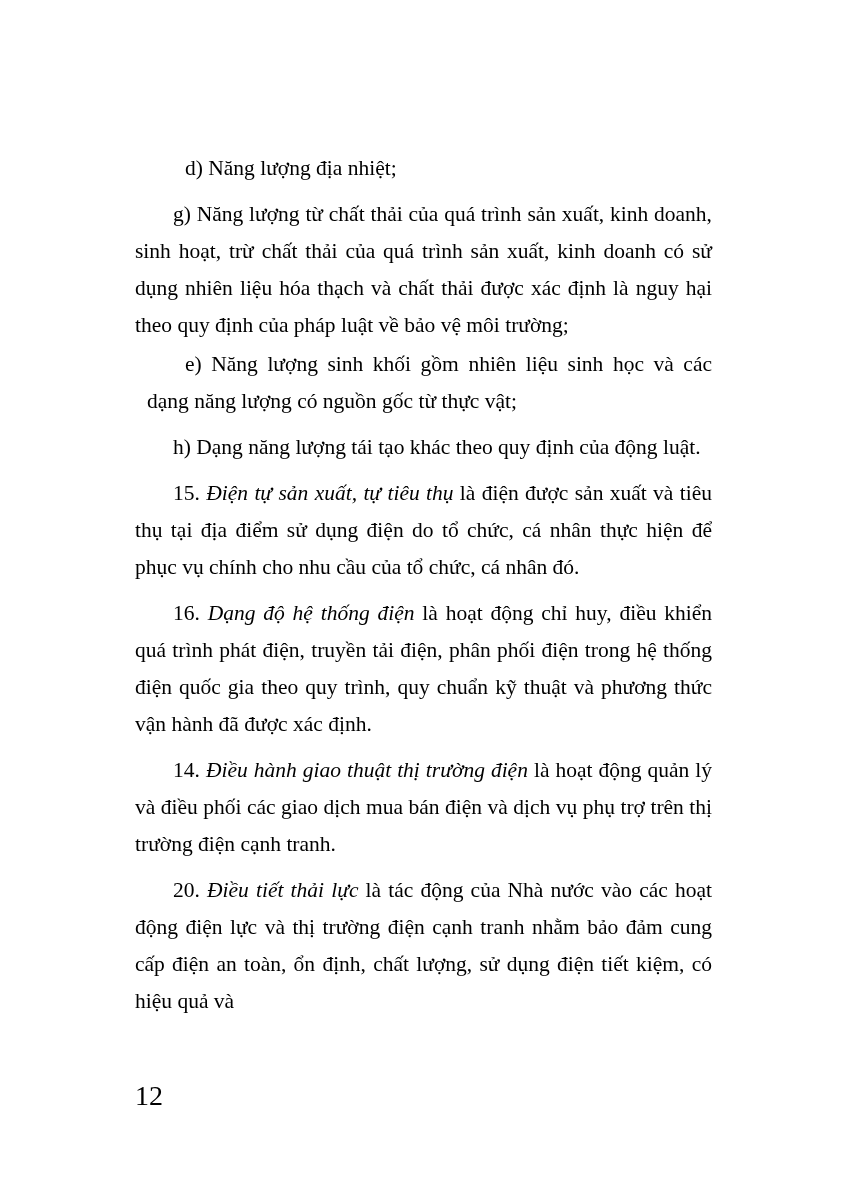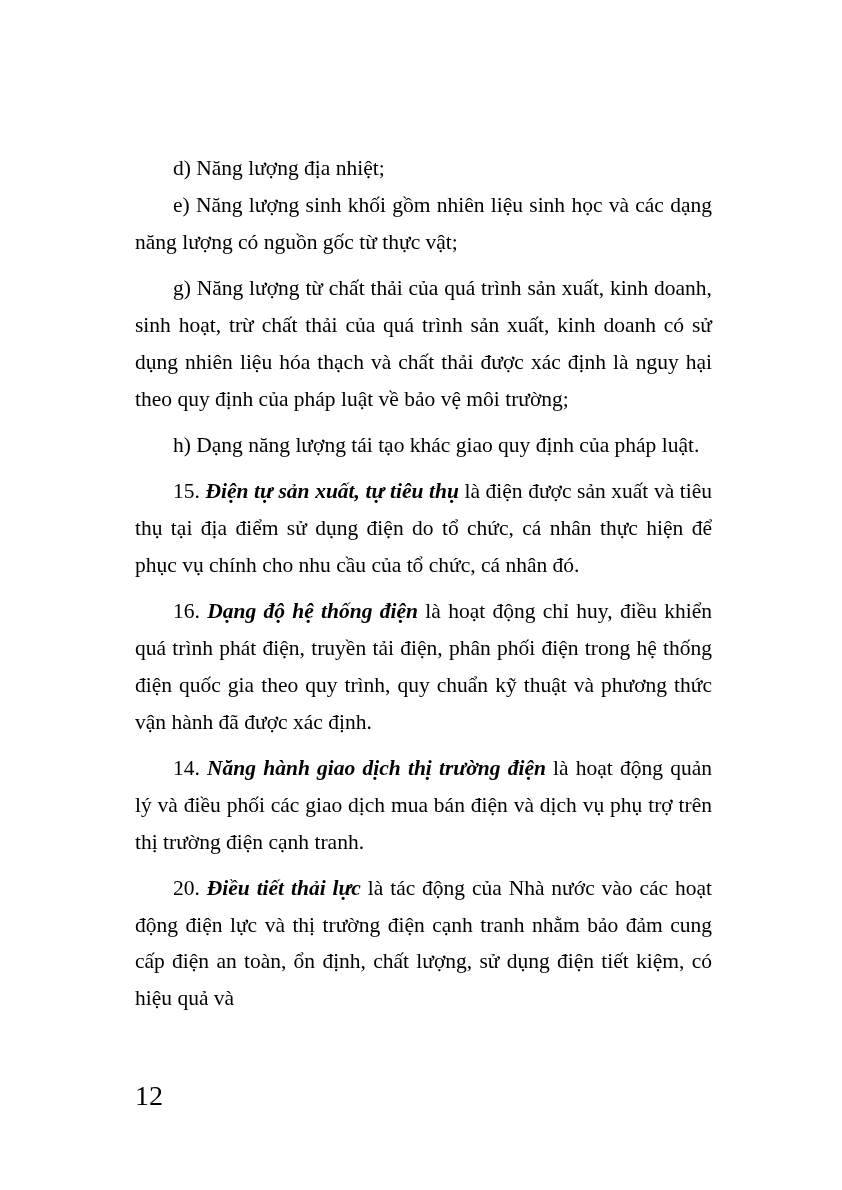--- a/index.html
+++ b/index.html
@@ -29,44 +29,44 @@
     line-height: 1.72;
     text-align: justify;
     text-justify: inter-word;
   }
   .para {
     margin: 0 0 0.10em 0;
     text-indent: 38px;
   }
   .para.tight {
     margin-bottom: 0;
+    margin-left: 12px;
   }
   .gap {
     margin-top: 0.42em;
   }
   .term {
     font-style: italic;
-    font-weight: bold;
   }
   .page-number {
     position: absolute;
     left: 135px;
     bottom: 78px;
     font-size: 28px;
     font-family: "Liberation Serif", serif;
   }
 </style>
 </head>
 <body>
 
 <div class="page">
   <div class="body-text" id="text-body">
       <p class="para tight"><span>d) Năng lượng địa nhiệt;</span></p>
+      <p class="para gap"><span>g) Năng lượng từ chất thải của quá trình sản xuất, kinh doanh, sinh hoạt, trừ chất thải của quá trình sản xuất, kinh doanh có sử dụng nhiên liệu hóa thạch và chất thải được xác định là nguy hại theo quy định của pháp luật về bảo vệ môi trường;</span></p>
       <p class="para tight"><span>e) Năng lượng sinh khối gồm nhiên liệu sinh học và các dạng năng lượng có nguồn gốc từ thực vật;</span></p>
-      <p class="para gap"><span>g) Năng lượng từ chất thải của quá trình sản xuất, kinh doanh, sinh hoạt, trừ chất thải của quá trình sản xuất, kinh doanh có sử dụng nhiên liệu hóa thạch và chất thải được xác định là nguy hại theo quy định của pháp luật về bảo vệ môi trường;</span></p>
-      <p class="para gap"><span>h) Dạng năng lượng tái tạo khác giao quy định của pháp luật.</span></p>
+      <p class="para gap"><span>h) Dạng năng lượng tái tạo khác theo quy định của động luật.</span></p>
       <p class="para gap"><span>15. </span><span class="term">Điện tự sản xuất, tự tiêu thụ</span><span> là điện được sản xuất và tiêu thụ tại địa điểm sử dụng điện do tổ chức, cá nhân thực hiện để phục vụ chính cho nhu cầu của tổ chức, cá nhân đó.</span></p>
       <p class="para gap"><span>16. </span><span class="term">Dạng độ hệ thống điện</span><span> là hoạt động chỉ huy, điều khiển quá trình phát điện, truyền tải điện, phân phối điện trong hệ thống điện quốc gia theo quy trình, quy chuẩn kỹ thuật và phương thức vận hành đã được xác định.</span></p>
-      <p class="para gap"><span>14. </span><span class="term">Năng hành giao dịch thị trường điện</span><span> là hoạt động quản lý và điều phối các giao dịch mua bán điện và dịch vụ phụ trợ trên thị trường điện cạnh tranh.</span></p>
+      <p class="para gap"><span>14. </span><span class="term">Điều hành giao thuật thị trường điện</span><span> là hoạt động quản lý và điều phối các giao dịch mua bán điện và dịch vụ phụ trợ trên thị trường điện cạnh tranh.</span></p>
       <p class="para gap"><span>20. </span><span class="term">Điều tiết thải lực</span><span> là tác động của Nhà nước vào các hoạt động điện lực và thị trường điện cạnh tranh nhằm bảo đảm cung cấp điện an toàn, ổn định, chất lượng, sử dụng điện tiết kiệm, có hiệu quả và</span></p>
     </div>
   <div class="page-number">12</div>
 </div>
 
 </body></html>

